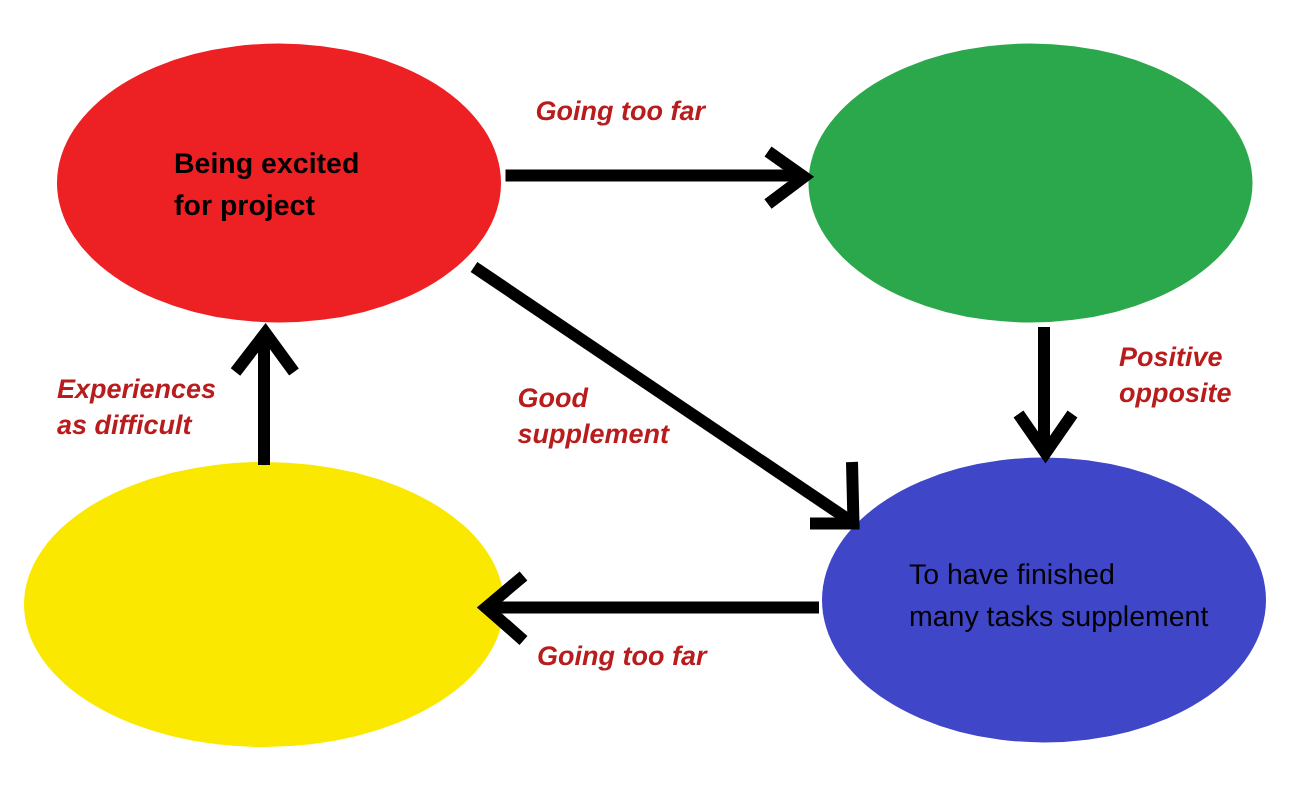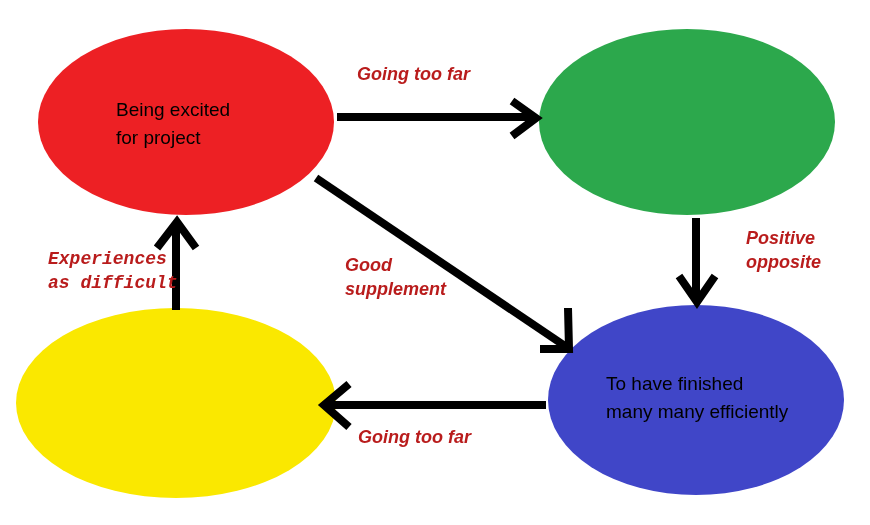--- a/index.html
+++ b/index.html
@@ -36,29 +36,29 @@
   .edge-label {
     position: absolute;
     color: #b91c1c;
     font-family: "Liberation Sans", sans-serif;
     font-style: italic;
     font-weight: bold;
     font-size: 18px;
     line-height: 1.35;
     white-space: pre-line;
   }
-  #lbl-red      { left: 116px; top: 96px;  width: 200px; }
+  #lbl-red      { left: 116px; top: 96px;  width: 200px; font-weight: bold; }
   #lbl-green    { left: 614px; top: 96px;  width: 210px; }
   #lbl-blue     { left: 606px; top: 370px; width: 240px; }
   #lbl-yellow   { left: 84px;  top: 366px; width: 210px; }
 
   #lbl-top      { left: 357px; top: 62px;  width: 190px; }
   #lbl-right    { left: 746px; top: 226px; width: 120px; }
   #lbl-diag     { left: 345px; top: 253px; width: 140px; }
-  #lbl-left     { left: 48px;  top: 247px; width: 130px; font-family: Liberation Mono, monospace; }
+  #lbl-left     { left: 38px;  top: 247px; width: 130px; }
   #lbl-bottom   { left: 358px; top: 425px; width: 190px; }
 </style>
 </head>
 <body>
 
 <div id="canvas" style="background: rgb(255, 255, 255);">
 
   <svg class="layer" viewBox="0 0 870 525">
 
     <ellipse cx="186" cy="122" rx="148" ry="93" fill="#ED2024"></ellipse>
@@ -90,21 +90,21 @@
       <line x1="176" y1="310" x2="176" y2="224" stroke="#000000" stroke-width="8" stroke-linecap="butt"></line>
       <polyline points="157,248 177,222 196,248" fill="none" stroke="#000000" stroke-width="8" stroke-linecap="butt" stroke-linejoin="miter"></polyline>
     </g>
   </svg>
 
   <div class="node-label" id="lbl-red">Being excited
 for project</div>
 
 
   <div class="node-label" id="lbl-blue">To have finished
-many many efficiently</div>
+many tasks supplement</div>
 
 
   <div class="edge-label" id="lbl-top">Going too far</div>
 
   <div class="edge-label" id="lbl-right">Positive
 opposite</div>
 
   <div class="edge-label" id="lbl-diag">Good
 supplement</div>
 

